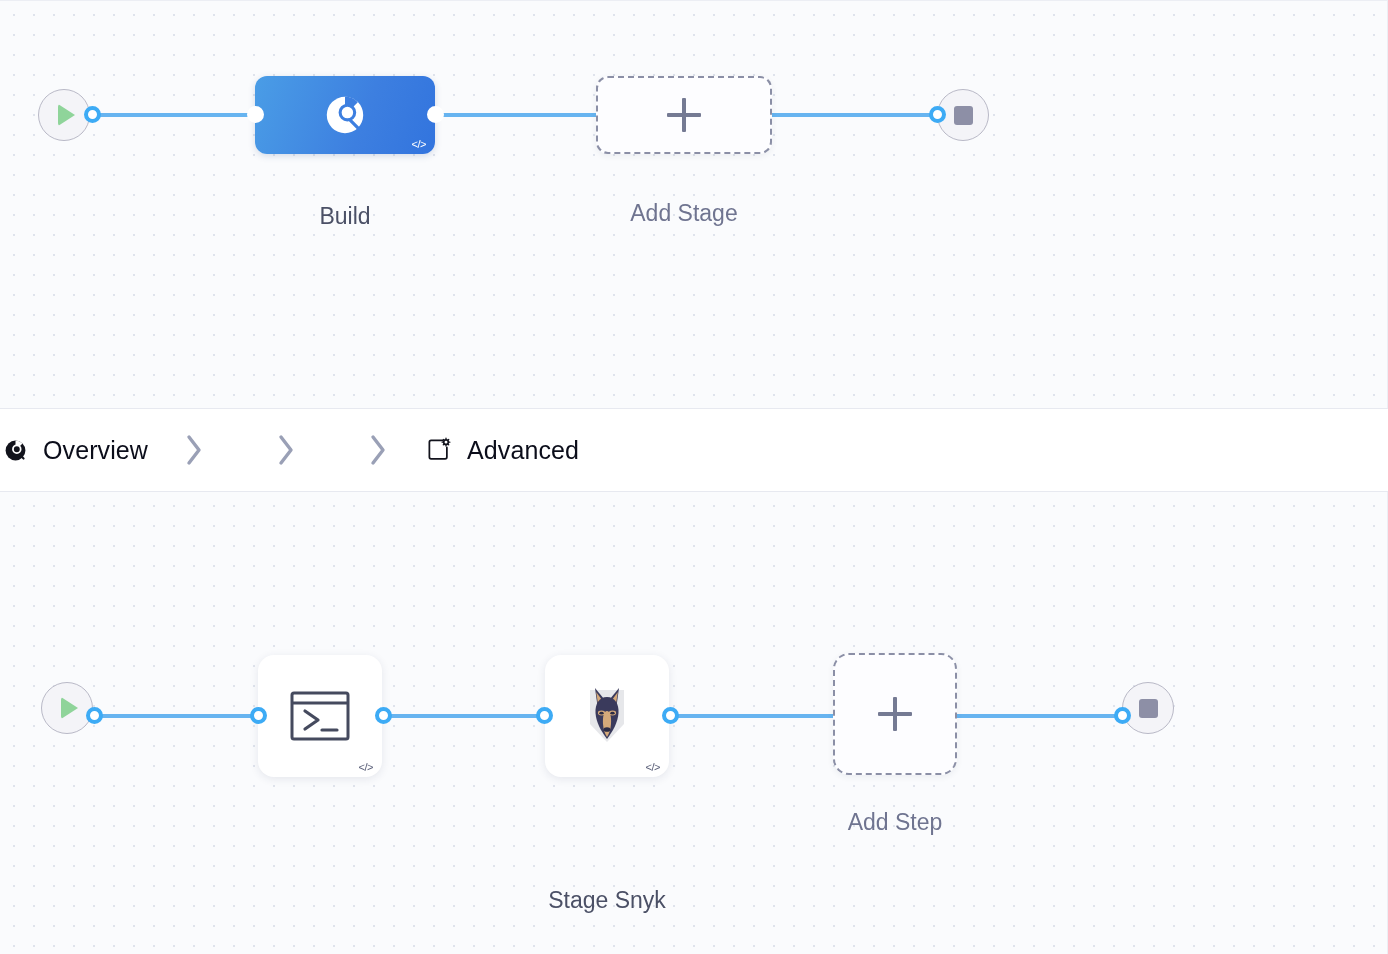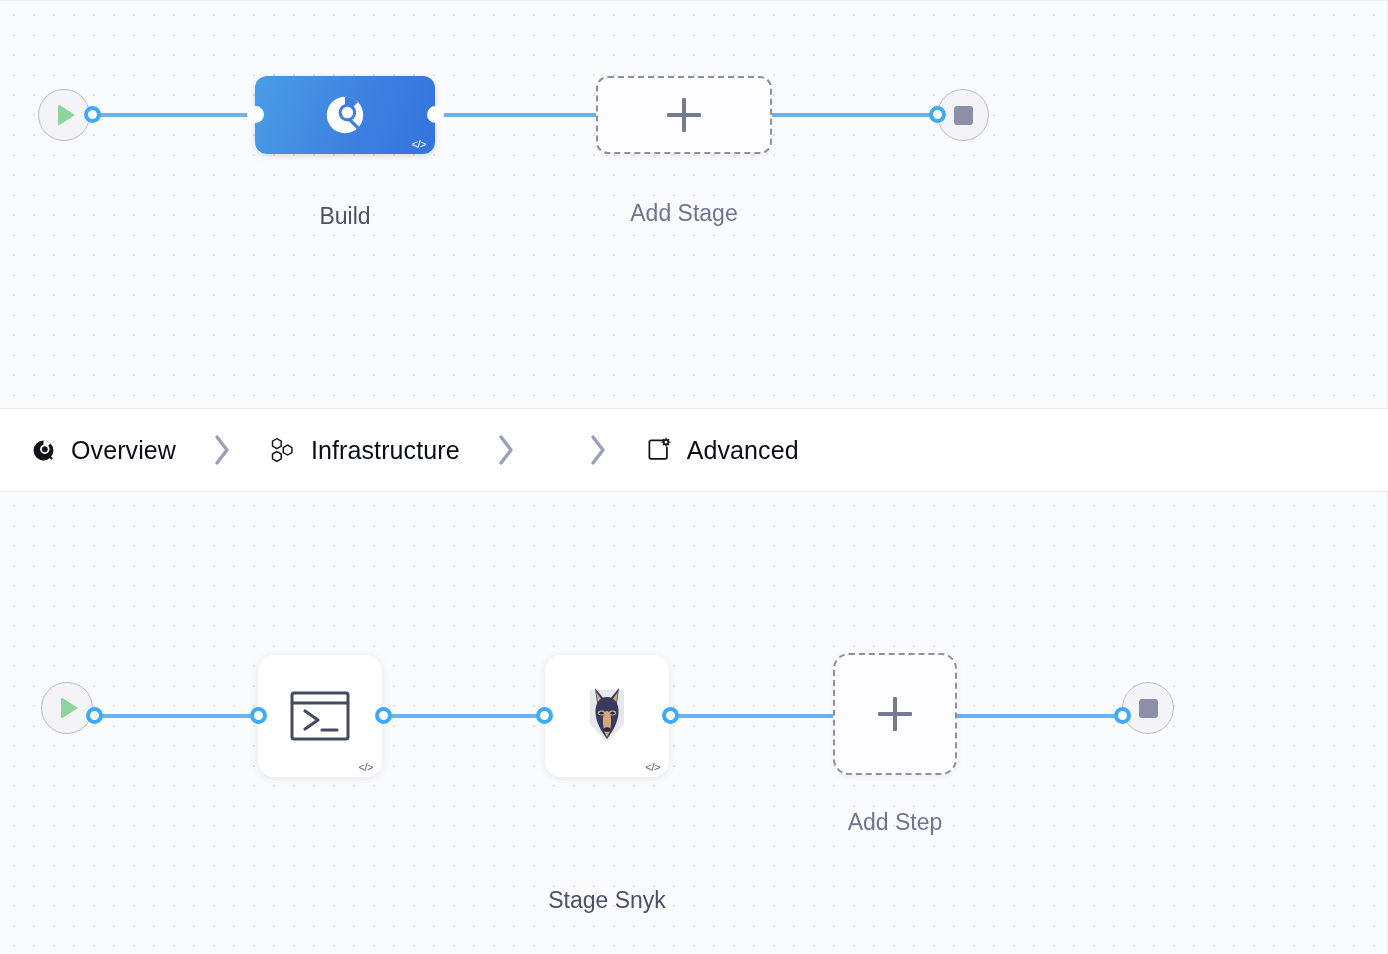--- a/index.html
+++ b/index.html
@@ -140,21 +140,20 @@
   #tabbar {
     position: absolute;
     left: 0; top: 408px;
     width: 1388px; height: 84px;
     background: #ffffff;
     border-top: 1px solid #e7e9f0;
     border-bottom: 1px solid #e7e9f0;
     box-sizing: border-box;
     display: flex;
     align-items: center;
-    padding-left: 28px;
   }
   .tab {
     display: flex; align-items: center;
     gap: 13px;
     height: 84px;
     position: relative;
     cursor: pointer;
   }
   .tab .tab-label {
     font-size: 25px;
@@ -232,30 +231,20 @@
       </span>
       <span class="tab-label">Overview</span>
     </div>
 
     <div class="tab-sep">
       <svg width="20" height="34" viewBox="0 0 20 34">
           <path d="M5 4 L15 17 L5 30" stroke="#9aa0b6" stroke-width="3.4" fill="none" stroke-linecap="round" stroke-linejoin="round"></path>
         </svg>
     </div>
 
-    <div class="tab">
-      <span class="tab-icon">
-        <svg width="29" height="29" viewBox="0 0 34 34" fill="none" stroke="#12131c" stroke-width="1.7">
-          <path d="M9.2 3.2 l5.1 2.9 v5.8 l-5.1 2.9 l-5.1 -2.9 v-5.8 z"></path>
-          <path d="M9.2 18.2 l5.1 2.9 v5.8 l-5.1 2.9 l-5.1 -2.9 v-5.8 z"></path>
-          <path d="M21.8 10.7 l5.1 2.9 v5.8 l-5.1 2.9 l-5.1 -2.9 v-5.8 z"></path>
-        </svg>
-      </span>
-      <span class="tab-label">Infrastructure</span>
-    </div>
 
     <div class="tab-sep">
       <svg width="20" height="34" viewBox="0 0 20 34">
           <path d="M5 4 L15 17 L5 30" stroke="#9aa0b6" stroke-width="3.4" fill="none" stroke-linecap="round" stroke-linejoin="round"></path>
         </svg>
     </div>
 
 
     <div class="tab-sep">
       <svg width="20" height="34" viewBox="0 0 20 34">

